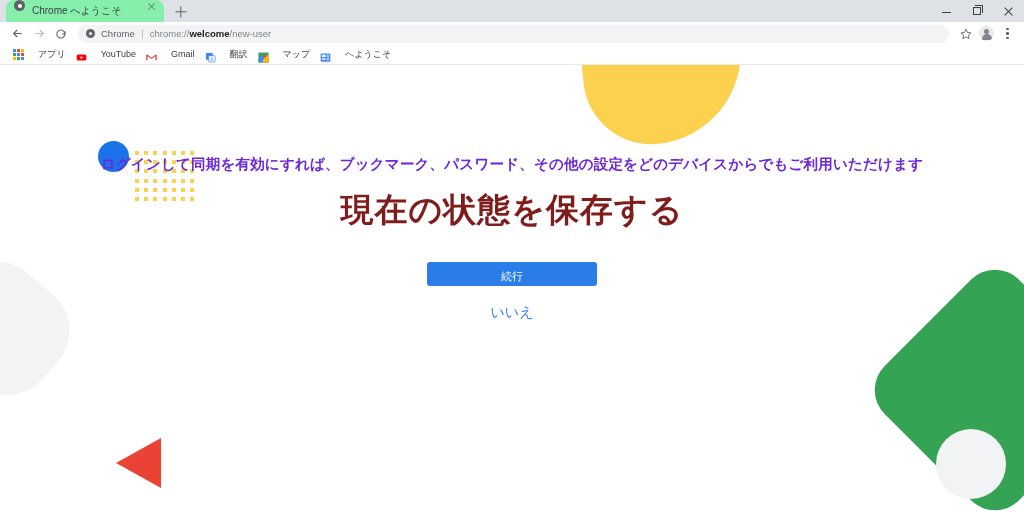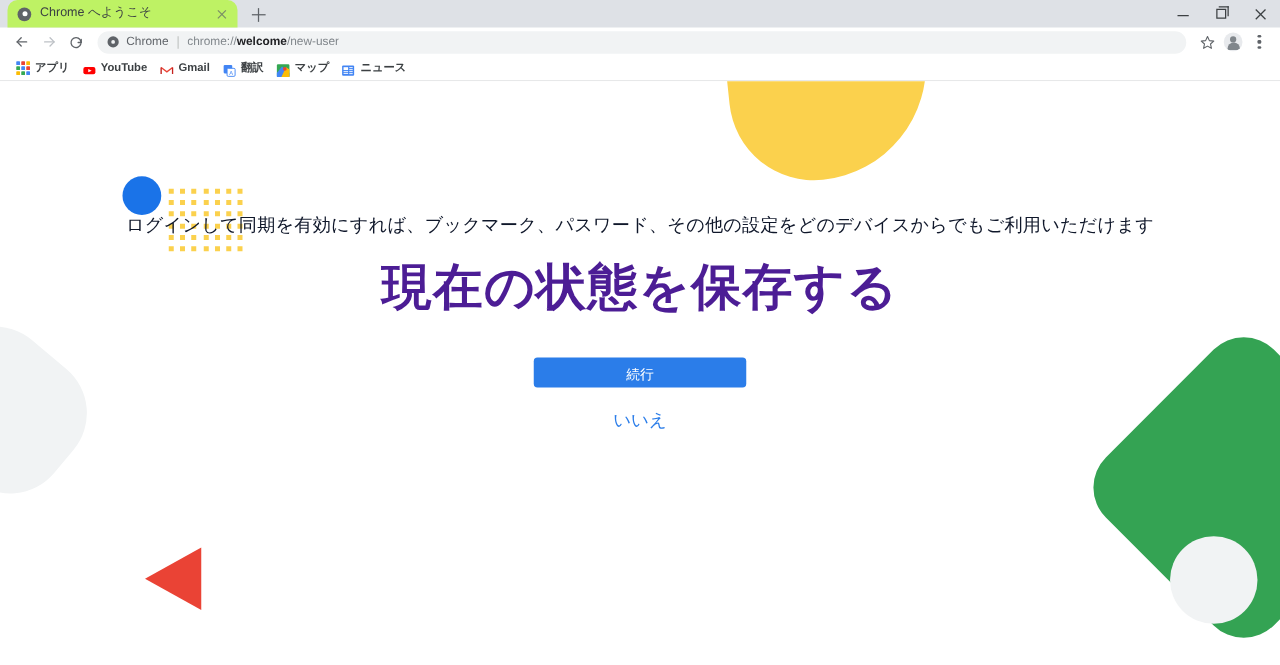--- a/index.html
+++ b/index.html
@@ -29,26 +29,26 @@
     height: 22px;
     background: #dee1e6;
     display: flex;
     align-items: flex-end;
     padding-left: 6px;
     position: relative;
     flex: 0 0 auto;
   }
   .tab {
     height: 22px;
-    width: 184px;
-    background: #bef264;
+    width: 158px;
+    background: #86efac;
     border-top-left-radius: 8px;
     border-top-right-radius: 8px;
     display: flex;
-    align-items: center;
+    align-items: flex-start;
     padding: 0 6px 0 8px;
     box-sizing: border-box;
     position: relative;
   }
   .tab-favicon {
     width: 11px;
     height: 11px;
     border-radius: 50%;
     background: #5f6368;
     flex: 0 0 auto;
@@ -299,23 +299,22 @@
     display: flex;
     align-items: center;
     height: 18px;
     padding: 0 5px;
     border-radius: 3px;
     white-space: nowrap;
   }
   .bm-label {
     font-size: 9px;
     color: #3c4043;
-    margin-left: 4px;
+    margin-left: 14px;
     line-height: 1;
-    font-weight: bold;
   }
   .bm-ico {
     width: 11px; height: 11px;
     flex: 0 0 auto;
     display: block;
     position: relative;
   }
   
   .ico-apps {
     display: grid;
@@ -413,29 +412,29 @@
 
   
   .content {
     position: relative;
     z-index: 5;
     text-align: center;
     padding-top: 90px;
   }
   .subtitle {
     font-size: 14.5px;
-    color: #0f172a;
-    font-weight: 400;
-    margin: 16px;
+    color: #6d28d9;
+    font-weight: 700;
+    margin: 0;
     letter-spacing: .2px;
   }
   .headline {
-    font-size: 40px;
+    font-size: 33px;
     font-weight: 700;
-    color: #4c1d95;
+    color: #7f1d1d;
     margin: 17px 0 0 0;
     letter-spacing: 1px;
     line-height: 1.18;
   }
   .cta-wrap { margin-top: 32px; }
   .cta-button {
     display: inline-block;
     width: 170px;
     height: 24px;
     line-height: 29px;
@@ -594,21 +593,21 @@
           <rect x="1.5" y="3" width="21" height="18" rx="2" fill="#4285f4"></rect>
           <rect x="4" y="6" width="8" height="5" fill="#ffffff"></rect>
           <rect x="4" y="13" width="8" height="1.6" fill="#ffffff"></rect>
           <rect x="4" y="16" width="8" height="1.6" fill="#ffffff"></rect>
           <rect x="14" y="6" width="6" height="1.6" fill="#ffffff"></rect>
           <rect x="14" y="9.5" width="6" height="1.6" fill="#ffffff"></rect>
           <rect x="14" y="13" width="6" height="1.6" fill="#ffffff"></rect>
           <rect x="14" y="16.5" width="6" height="1.6" fill="#ffffff"></rect>
         </svg>
       </span>
-      <span class="bm-label">ニュース</span>
+      <span class="bm-label">へようこそ</span>
     </div>
   </div>
 
   <div class="page">
 
     <div class="shape shape-yellow-blob"></div>
     <div class="shape shape-blue-circle"></div>
 
     <div class="shape dotgrid">
       <i></i>

